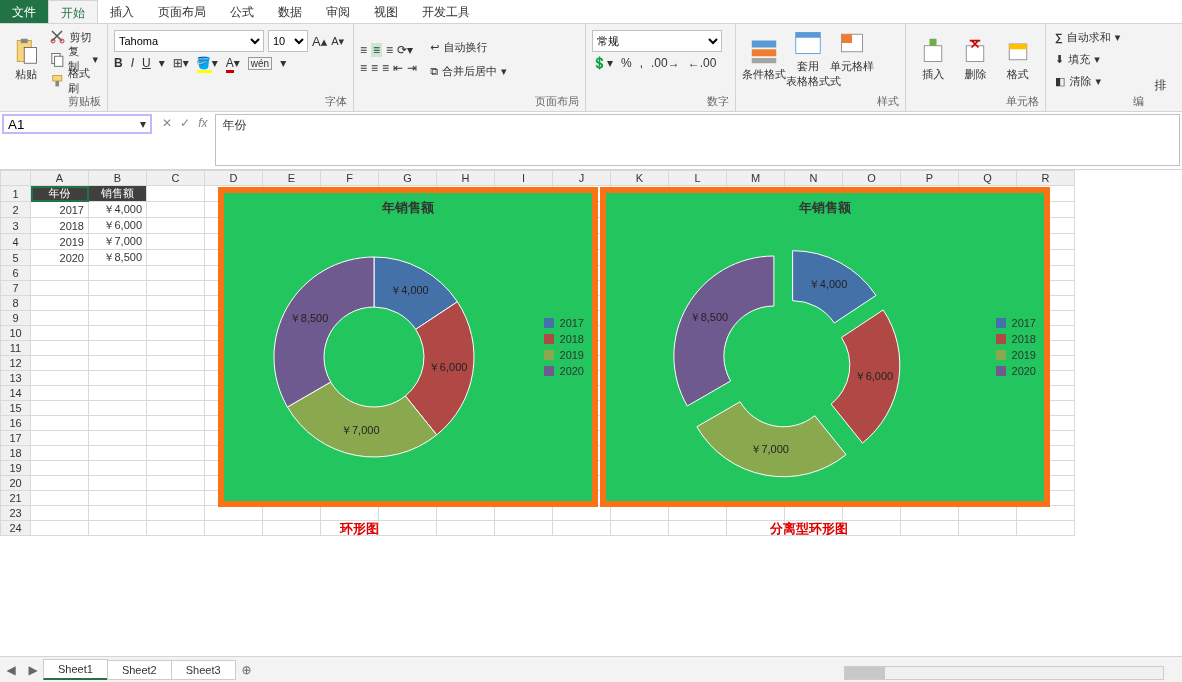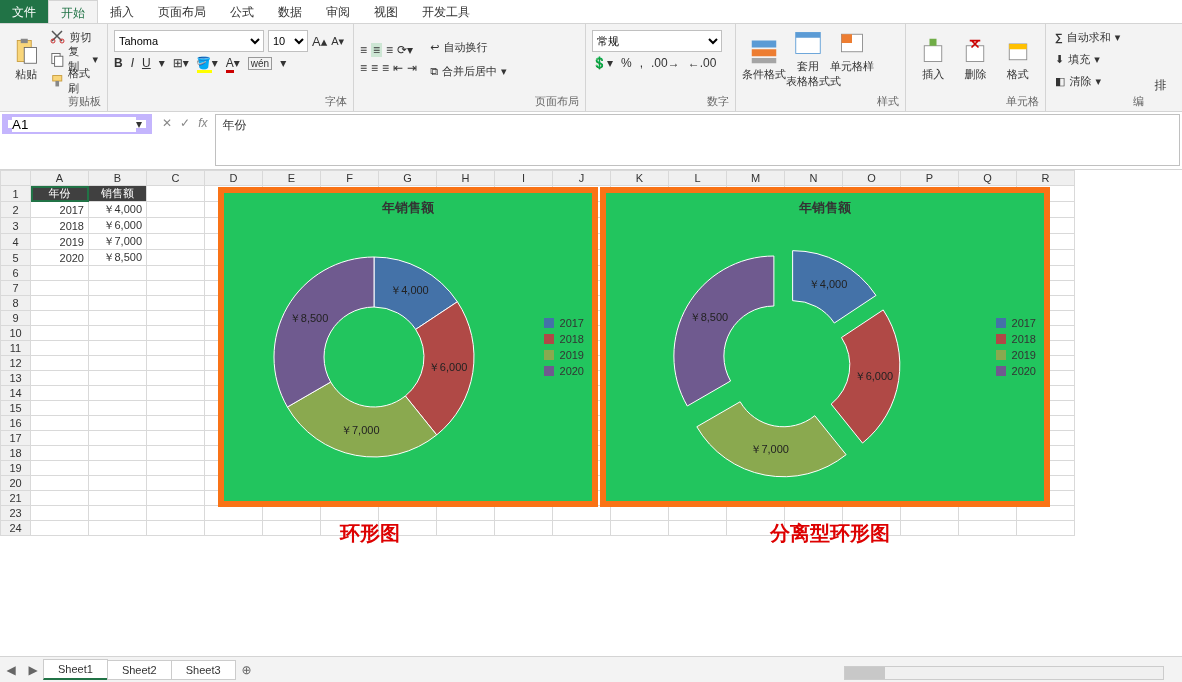--- a/index.html
+++ b/index.html
@@ -15,39 +15,39 @@
 .group-label{text-align:right;font-size:11px;color:#666;padding:2px 0;}
 .group-body{flex:1;display:flex;align-items:center;}
 .bigbtn{display:flex;flex-direction:column;align-items:center;justify-content:center;width:44px;height:66px;cursor:pointer;font-size:11px;}
 .bigbtn .ico{width:28px;height:28px;margin-bottom:2px;}
 .smallrow{display:flex;flex-direction:column;gap:2px;}
 .smallbtn{display:flex;align-items:center;gap:4px;height:20px;font-size:11px;cursor:pointer;padding:0 3px;}
 .smallbtn .sico{width:16px;height:16px;}
 select,input[type=text]{font-size:11px;border:1px solid #c0c0c0;background:#fff;height:22px;}
 
 .fbar{height:58px;border-bottom:1px solid #d4d4d4;display:flex;align-items:flex-start;}
-.namebox{width:150px;border:6px solid #c4b5fd;height:20px;margin:2px;padding:0 4px;display:flex;align-items:center;}
+.namebox{width:150px;border:2px solid #c4b5fd;height:20px;margin:2px;padding:0 4px;display:flex;align-items:center;}
 .namebox input{border:none;width:100%;outline:none;}
 .fxbtns{display:flex;align-items:center;gap:8px;padding:2px 8px;color:#888;height:22px;}
 .formula-input{flex:1;border:1px solid #c0c0c0;height:52px;margin:2px 2px 2px 0;padding:2px 6px;background:#fff;}
 
 .gridwrap{position:relative;height:462px;overflow:hidden;}
 table.sheet{border-collapse:collapse;table-layout:fixed;}
 table.sheet th,table.sheet td{border:1px solid #d9d9d9;height:15px;font-size:11px;text-align:center;background:#fff;}
 table.sheet th{background:#f0f0f0;font-weight:normal;color:#333;}
 table.sheet th.corner{background:#f0f0f0;width:30px;}
 table.sheet th.colh{width:58px;}
 table.sheet td{width:58px;}
 table.sheet th.rh{width:30px;background:#f0f0f0;}
 .hdr-dark{background:#404040 !important;color:#fff;}
 .selcell{outline:2px solid #217346;outline-offset:-2px;}
 
 .chart{position:absolute;background:#22c55e;border:6px solid #f97316;}
 .chart-title{text-align:center;font-weight:bold;font-size:13px;padding:6px 0;}
-.chart-label{position:absolute;color:#d00;font-size:20px;font-family:"KaiTi","STKaiti",serif;font-weight:bold;}
+.chart-label{position:absolute;color:#d00;font-size:13px;font-family:"KaiTi","STKaiti",serif;font-weight:bold;}
 .legend{position:absolute;right:8px;top:120px;font-size:11px;}
 .legend div{display:flex;align-items:center;gap:6px;margin:4px 0;}
 .legend .sw{width:10px;height:10px;}
 
 .tabsbar{position:absolute;bottom:0;left:0;right:0;height:26px;border-top:1px solid #d4d4d4;display:flex;align-items:center;background:#f3f3f3;}
 .navb{width:22px;text-align:center;color:#666;cursor:pointer;}
 .stab{padding:3px 14px;border:1px solid #ccc;background:#fff;margin-left:-1px;cursor:pointer;font-size:11px;}
 .stab.active{background:#fff;border-bottom:2px solid #217346;}
 .scroll-h{position:absolute;bottom:2px;right:18px;width:320px;height:14px;background:#f0f0f0;border:1px solid #ccc;}
 .scroll-h .thumb{position:absolute;left:0;width:40px;height:12px;background:#c8c8c8;}

